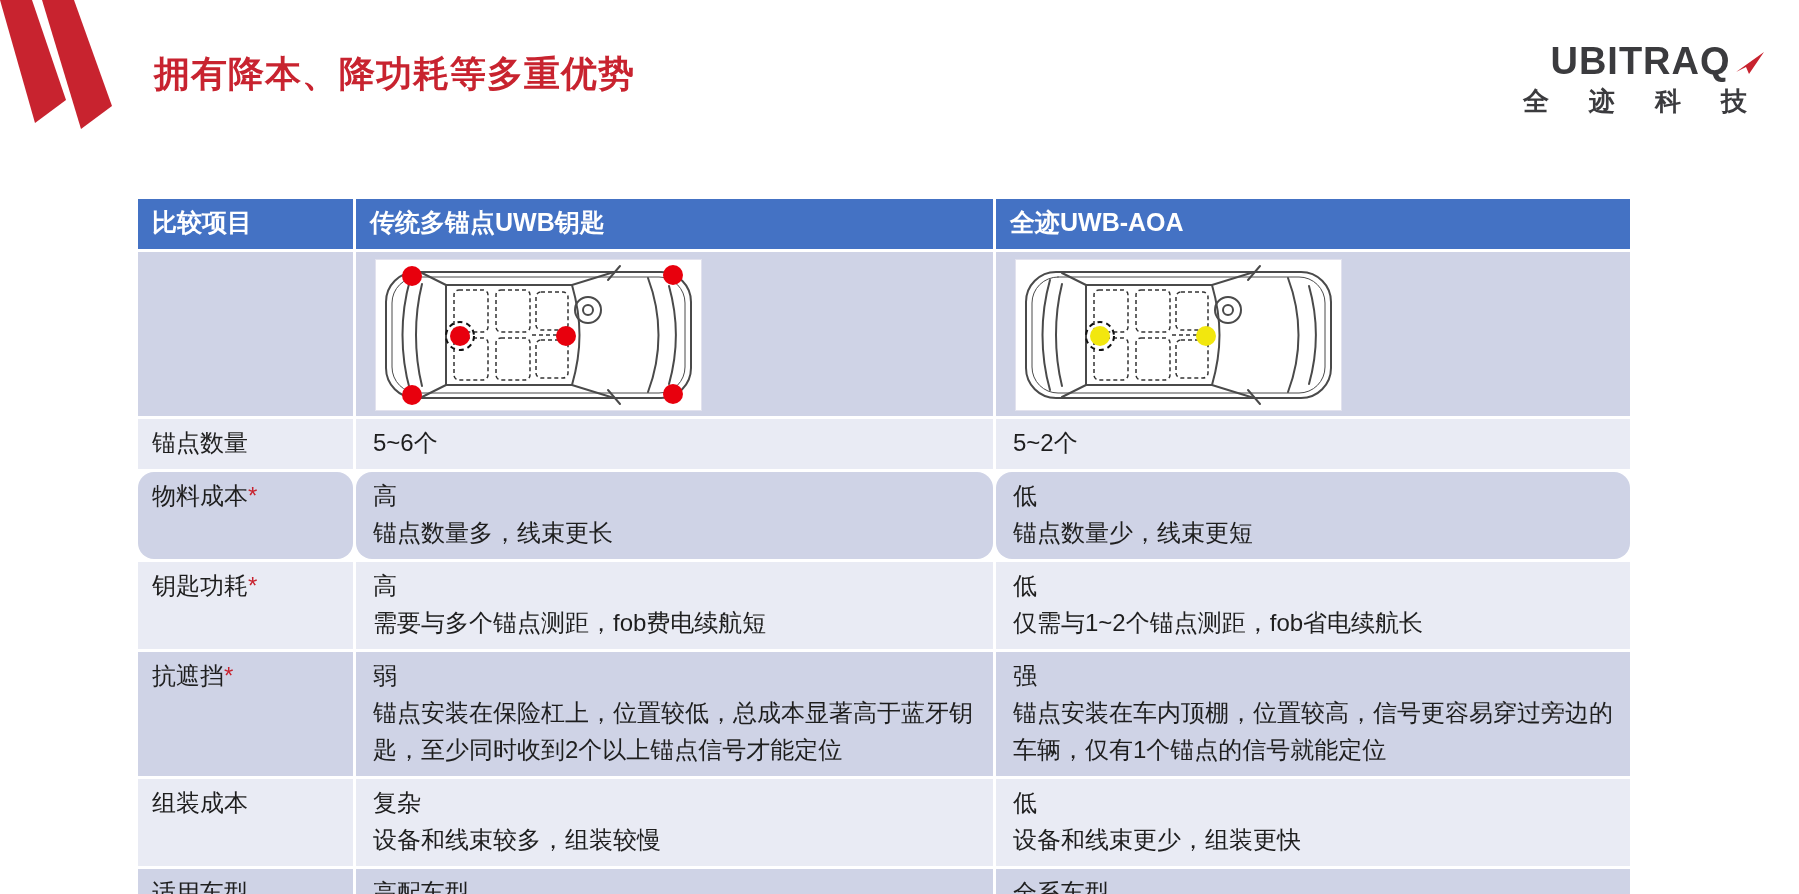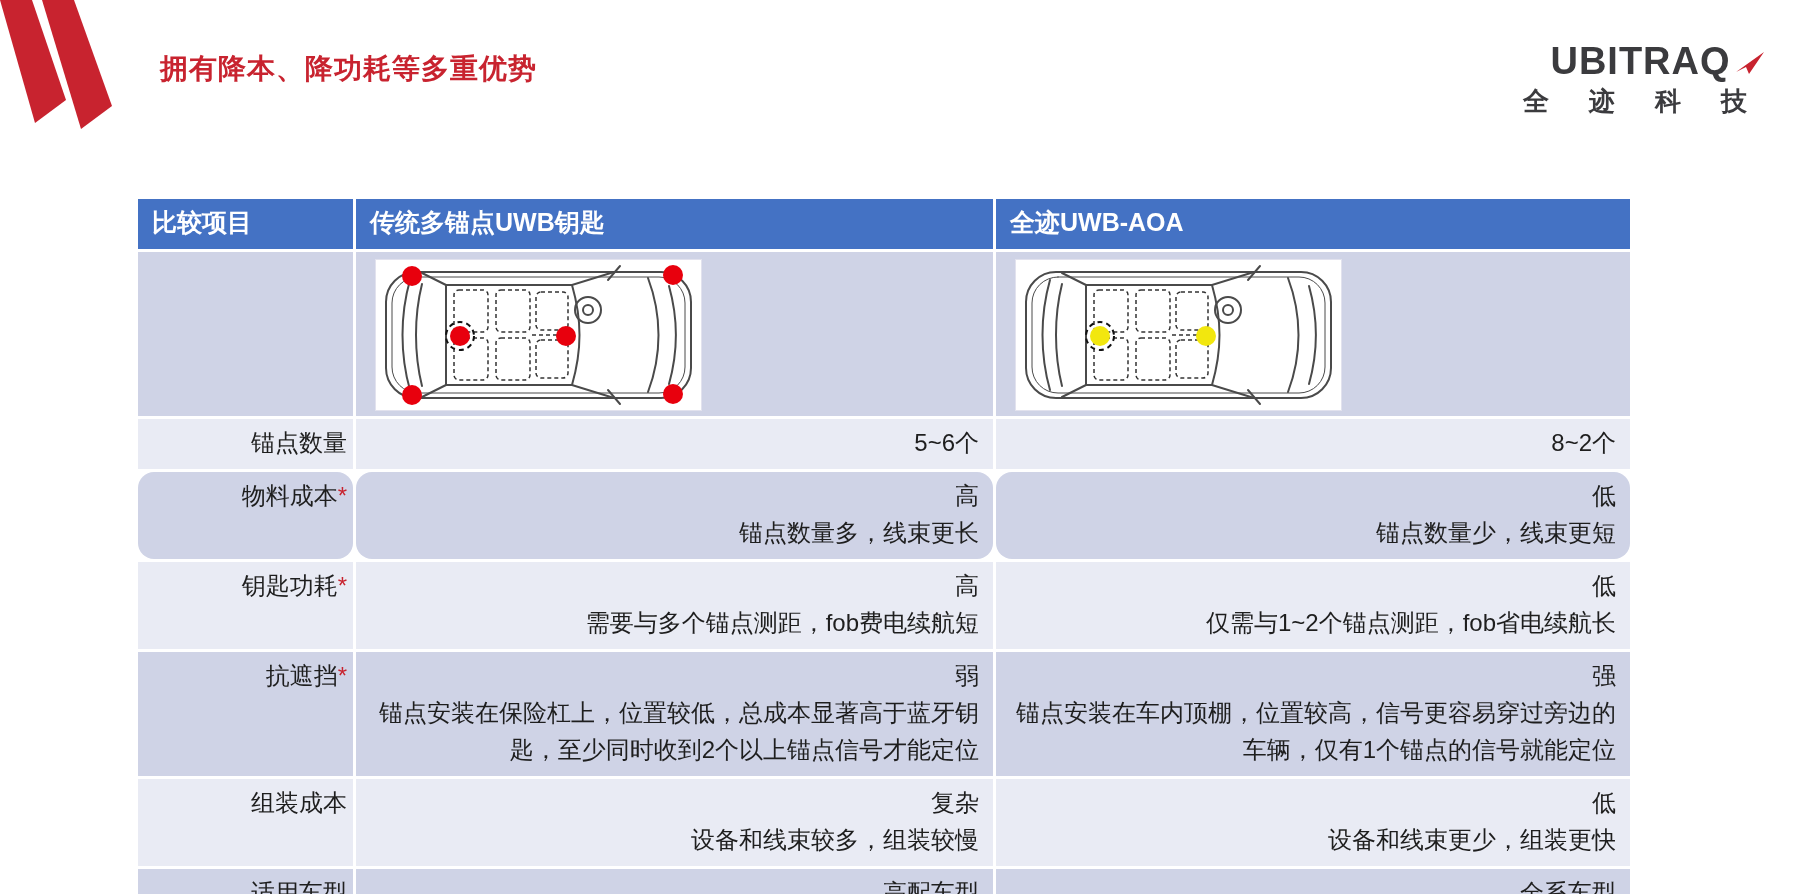--- a/index.html
+++ b/index.html
@@ -3,39 +3,39 @@
 <meta charset="utf-8">
 <style>
   html,body{margin:0;padding:0;}
   body{
     width:1799px;height:894px;position:relative;overflow:hidden;
     background:#fff;font-family:"Liberation Sans","DejaVu Sans",sans-serif;
     color:var(--text,#1e1e1e);
   }
   .ribbon{position:absolute;left:0;top:0;width:135px;height:135px;}
   .page-title{
-    position:absolute;left:160px;top:50px;font-size:28px;font-weight:bold;
+    position:absolute;left:154px;top:50px;font-size:36px;font-weight:bold;
     color:var(--title-red,#C8232F);letter-spacing:1px;white-space:nowrap;
   }
   .brand{position:absolute;left:1523px;top:40px;width:235px;text-align:left;}
   .brand-name{
     font-size:38px;font-weight:bold;color:var(--logo-dark,#3B3B3E);
     letter-spacing:1px;line-height:42px;position:relative;white-space:nowrap;text-align:center;
   }
   .brand-arrow{position:absolute;right:-8px;top:12px;width:30px;height:24px;}
   .brand-cn{
     font-size:26px;font-weight:bold;color:var(--logo-dark,#3B3B3E);
     letter-spacing:40px;margin-right:-40px;line-height:34px;margin-top:2px;white-space:nowrap;
   }
   table.cmp{
     position:absolute;left:135px;top:196px;width:1498px;
     border-collapse:separate;border-spacing:3px;table-layout:fixed;
     background:#fff;
   }
-  table.cmp th, table.cmp td{box-sizing:border-box;vertical-align:top;overflow:hidden;text-align:right;}
+  table.cmp th, table.cmp td{box-sizing:border-box;vertical-align:top;overflow:hidden;}
   tr.hdr th{
     height:50px;background:var(--header-blue,#4472C4);color:#fff;
     font-size:25px;font-weight:bold;text-align:left;padding:0 10px 3px 14px;vertical-align:middle;
     white-space:nowrap;
   }
   tr.cars td{height:164px;}
   tr.rA td{height:46px;}
   tr.rB td{height:76px;border-radius:16px;}
   tr.rC td{height:76px;}
   tr.rD td{height:104px;}
@@ -170,21 +170,21 @@
     </td>
   </tr>
 
   <tr class="rA band-light">
     <td class="label-cell"><span>锚点数量</span><span class="star"></span></td>
     <td class="val-cell">
           <div class="line1">5~6个</div>
           <div class="line2"></div>
         </td>
     <td class="val-cell">
-          <div class="line1">8~2个</div>
+          <div class="line1">5~2个</div>
           <div class="line2"></div>
         </td>
   </tr>
 
   <tr class="rB band-dark">
     <td class="label-cell"><span>物料成本</span><span class="star">*</span></td>
     <td class="val-cell">
           <div class="line1">高</div>
           <div class="line2">锚点数量多，线束更长</div>
         </td>

